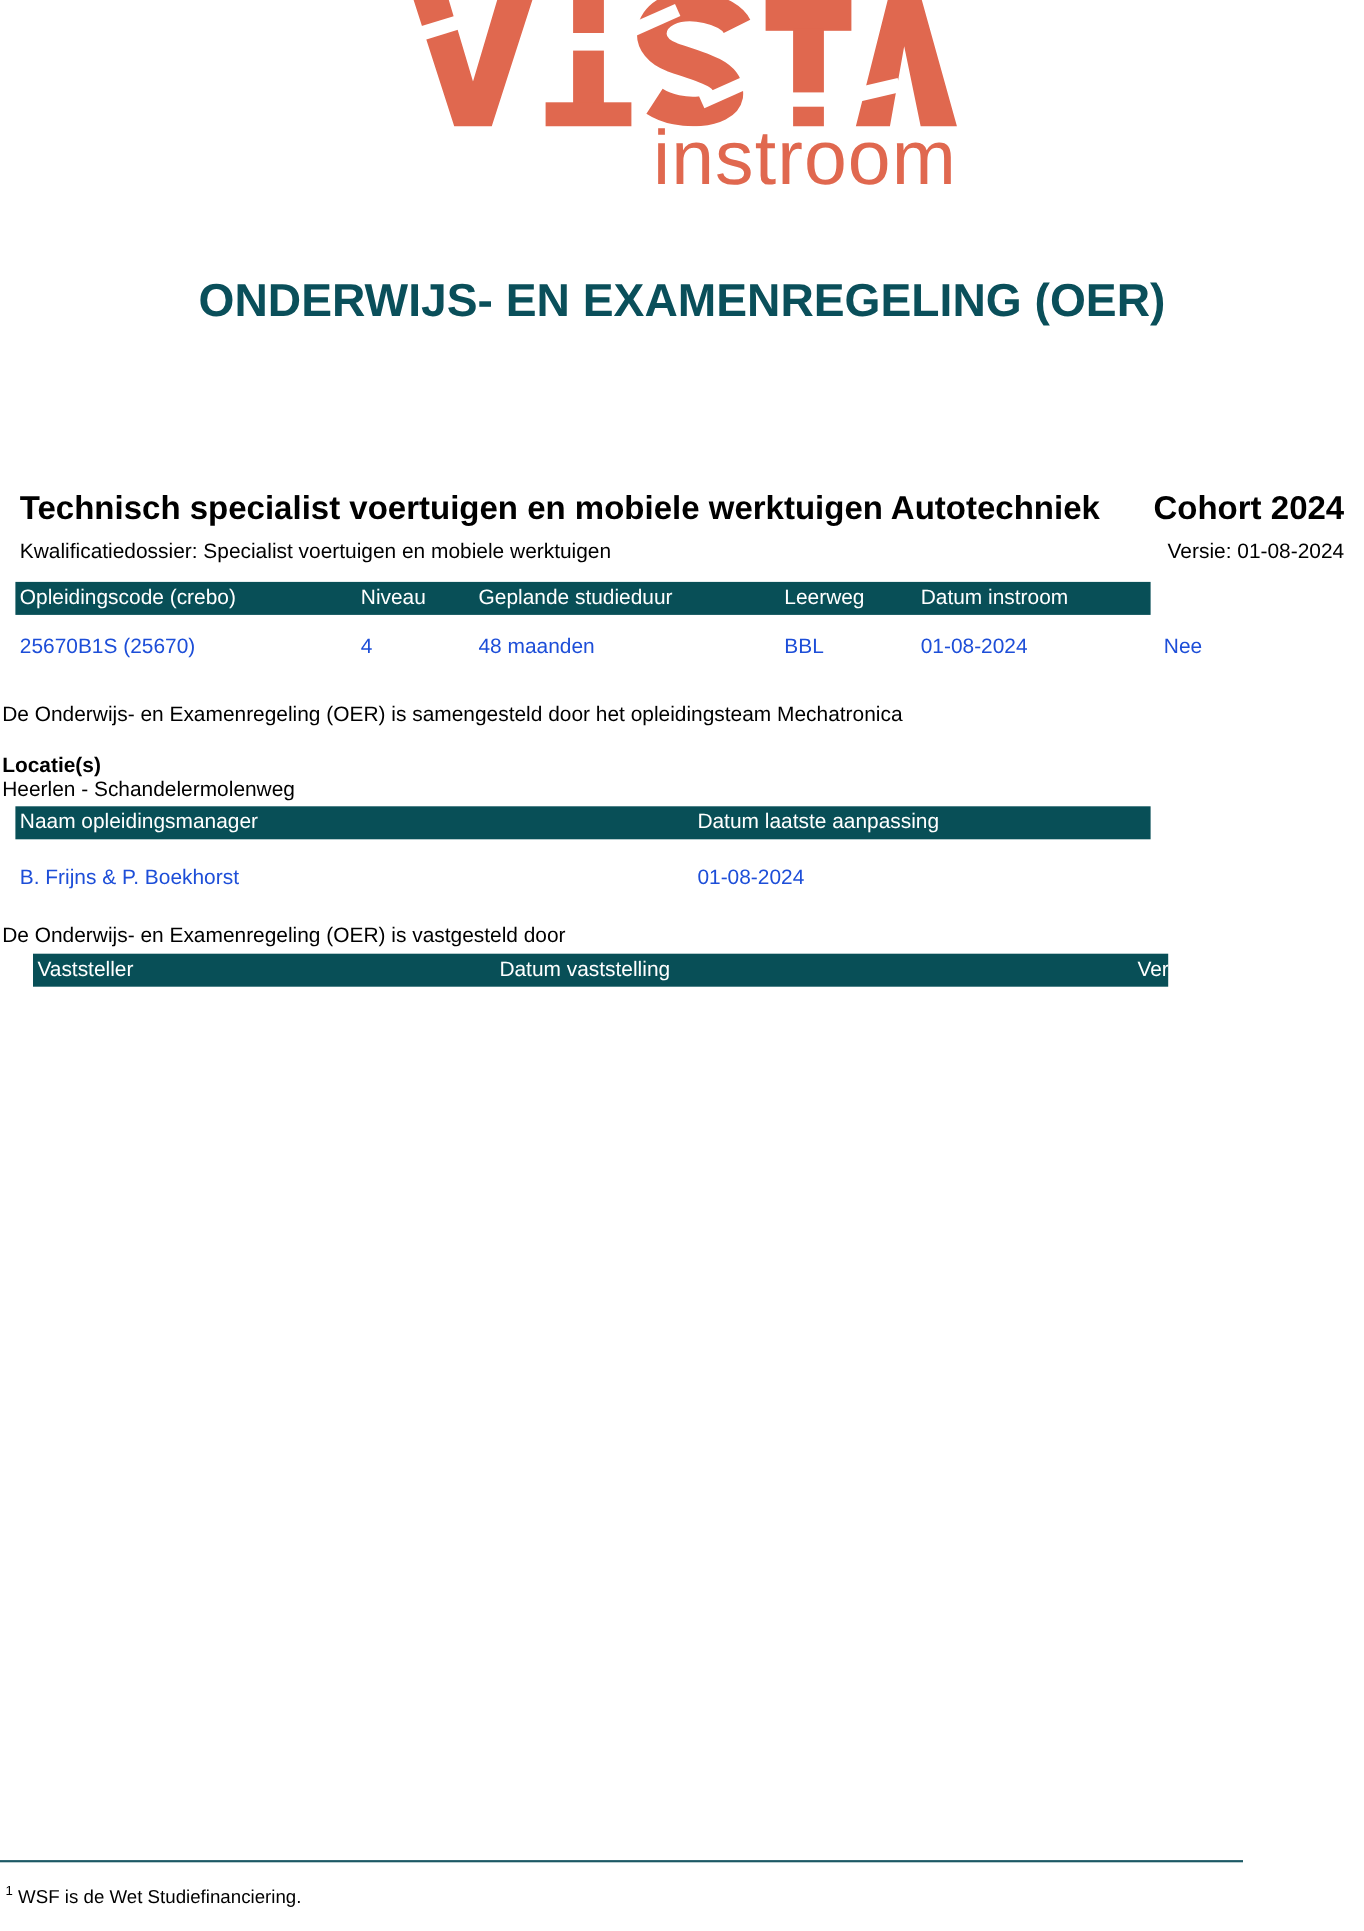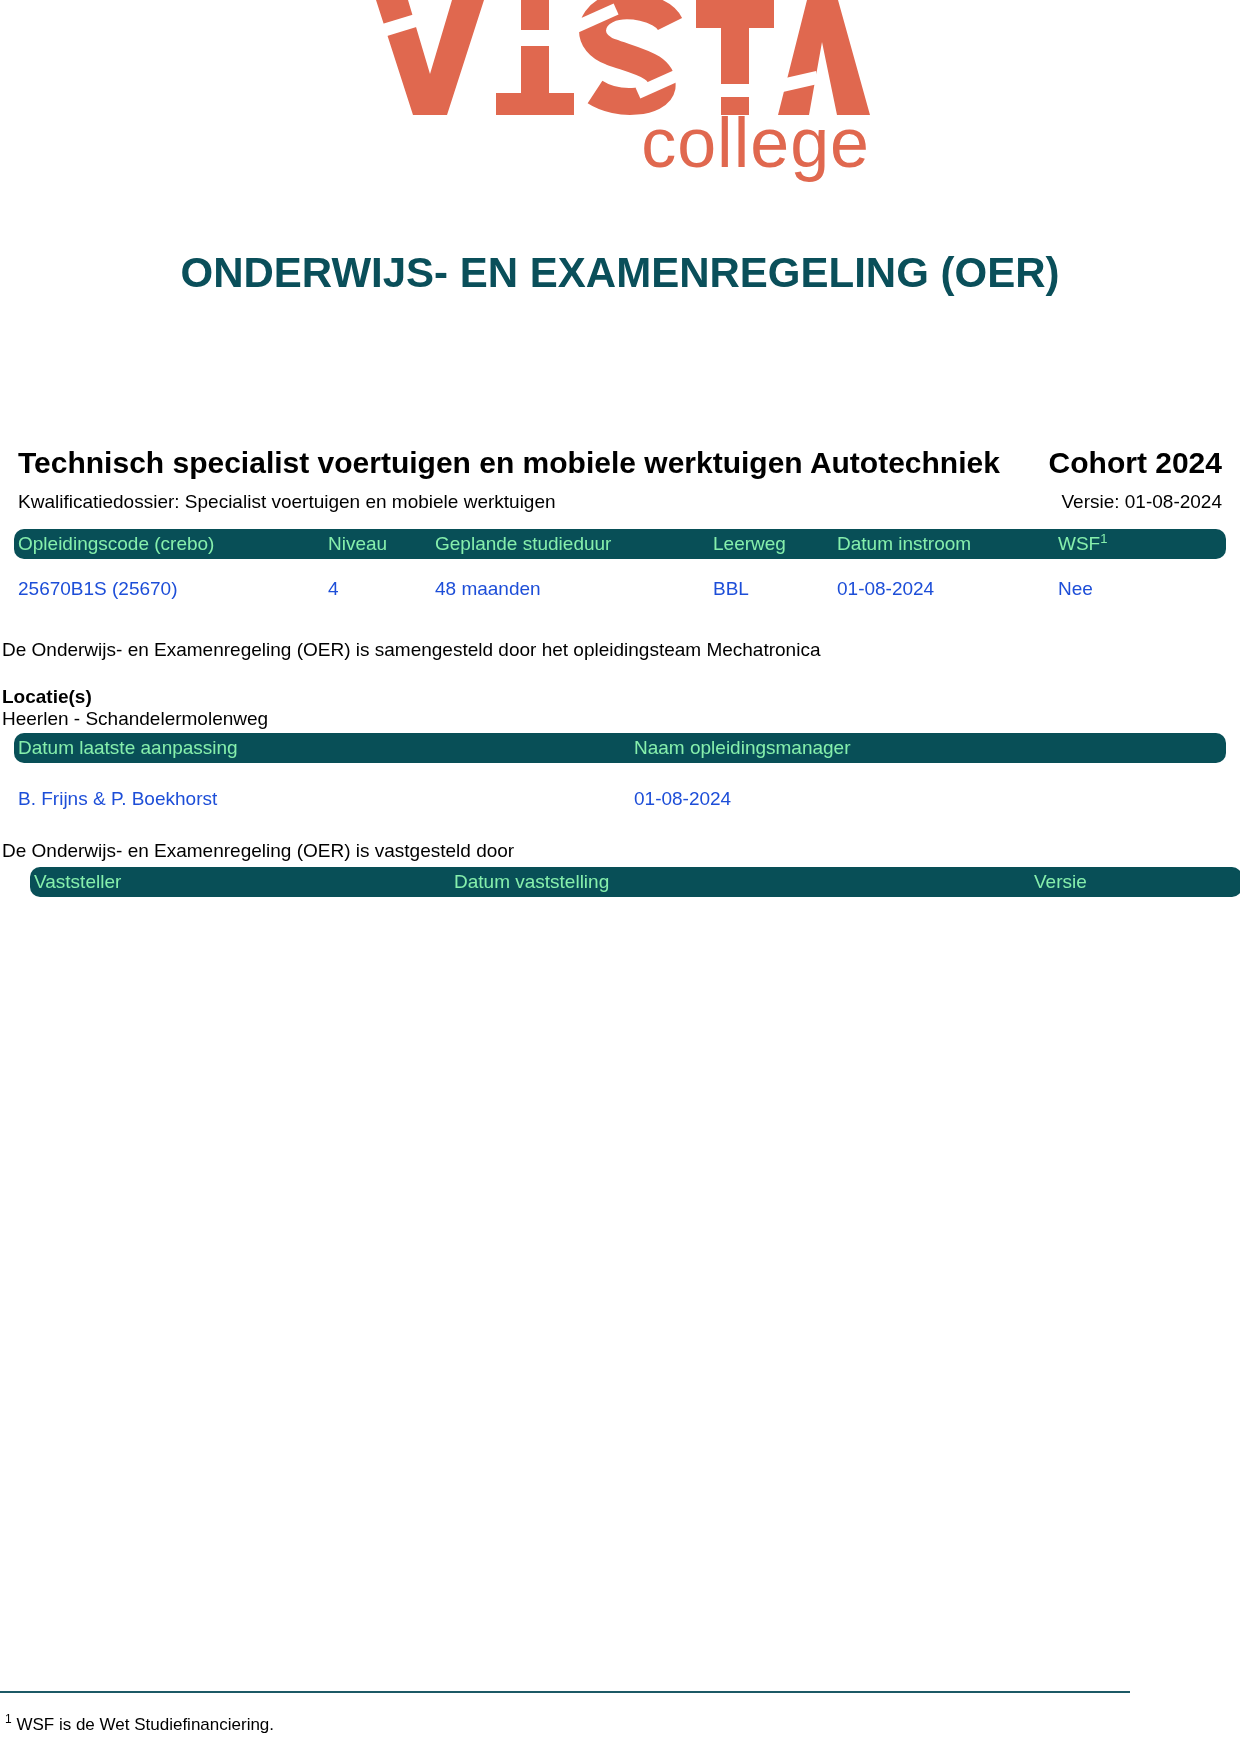--- a/index.html
+++ b/index.html
@@ -27,23 +27,23 @@
     position:absolute; left:18px; width:1204px; display:flex;
     justify-content:space-between; align-items:flex-start;
   }
   .prog-name   { font-size:30px; font-weight:bold; }
   .prog-cohort { font-size:30px; font-weight:bold; white-space:nowrap; }
   .dossier     { font-size:19px; }
   .versie      { font-size:19px; white-space:nowrap; }
 
   
   .thead {
-    position:absolute; left:14px; width:1212px; height:30px;
-    background:#084F57; color:#86efac; display:grid; align-items:center;
-    font-size:19px; line-height:30px;border-radius:10px;
+    position:absolute; left:14px; width:1032px; height:30px;
+    background:#084F57; color:#ffffff; display:grid; align-items:center;
+    font-size:19px; line-height:30px;
   }
   .trow {
     position:absolute; left:14px; width:1212px; display:grid;
     font-size:19px; color:#1d4ed8;
   }
   .cell { padding-left:4px; white-space:nowrap; overflow:hidden; }
   .cols-t1 { grid-template-columns:310px 107px 278px 124px 221px auto; }
   .cols-t2 { grid-template-columns:616px auto; }
   .cols-t3 { grid-template-columns:420px 580px auto; }
   sup.hsup { font-size:13px; line-height:0; }
@@ -78,21 +78,21 @@
       <path d="M404,115 L433,0 L464,0 L496,115 L463,115 L448,42 L435,115 Z"></path>
     </g>
 
     <g fill="#ffffff">
       <rect x="-4" y="20" width="52" height="13" transform="rotate(-17 22 26)"></rect>
       <rect x="200" y="12" width="44" height="12" transform="rotate(-24 222 18)"></rect>
       <rect x="262" y="78" width="44" height="12" transform="rotate(-24 284 84)"></rect>
       <rect x="398" y="76" width="46" height="13" transform="rotate(-13 421 82)"></rect>
     </g>
   </svg>
-  <div class="college">college</div>
+  <div class="college">instroom</div>
 
   <div class="doc-title">ONDERWIJS- EN EXAMENREGELING (OER)</div>
 
   <div class="prog-line" style="top:446px;">
     <span class="prog-name">Technisch specialist voertuigen en mobiele werktuigen Autotechniek</span>
     <span class="prog-cohort">Cohort 2024</span>
   </div>
   <div class="prog-line" style="top:491px;">
     <span class="dossier">Kwalificatiedossier: Specialist voertuigen en mobiele werktuigen</span>
     <span class="versie">Versie: 01-08-2024</span>
@@ -114,22 +114,22 @@
     <div class="cell">01-08-2024</div>
     <div class="cell">Nee</div>
   </div>
 
   <div class="para" style="top:639px;">De Onderwijs- en Examenregeling (OER) is samengesteld door het opleidingsteam Mechatronica</div>
 
   <div class="para bold" style="top:686px;">Locatie(s)</div>
   <div class="para" style="top:708px;">Heerlen - Schandelermolenweg</div>
 
   <div class="thead cols-t2" style="top:733px;">
+    <div class="cell">Naam opleidingsmanager</div>
     <div class="cell">Datum laatste aanpassing</div>
-    <div class="cell">Naam opleidingsmanager</div>
   </div>
   <div class="trow cols-t2" style="top:788px;">
     <div class="cell">B. Frijns &amp; P. Boekhorst</div>
     <div class="cell">01-08-2024</div>
   </div>
 
   <div class="para" style="top:840px;">De Onderwijs- en Examenregeling (OER) is vastgesteld door</div>
 
   <div class="thead cols-t3" style="top:867px;margin-left:16px;">
     <div class="cell">Vaststeller</div>

